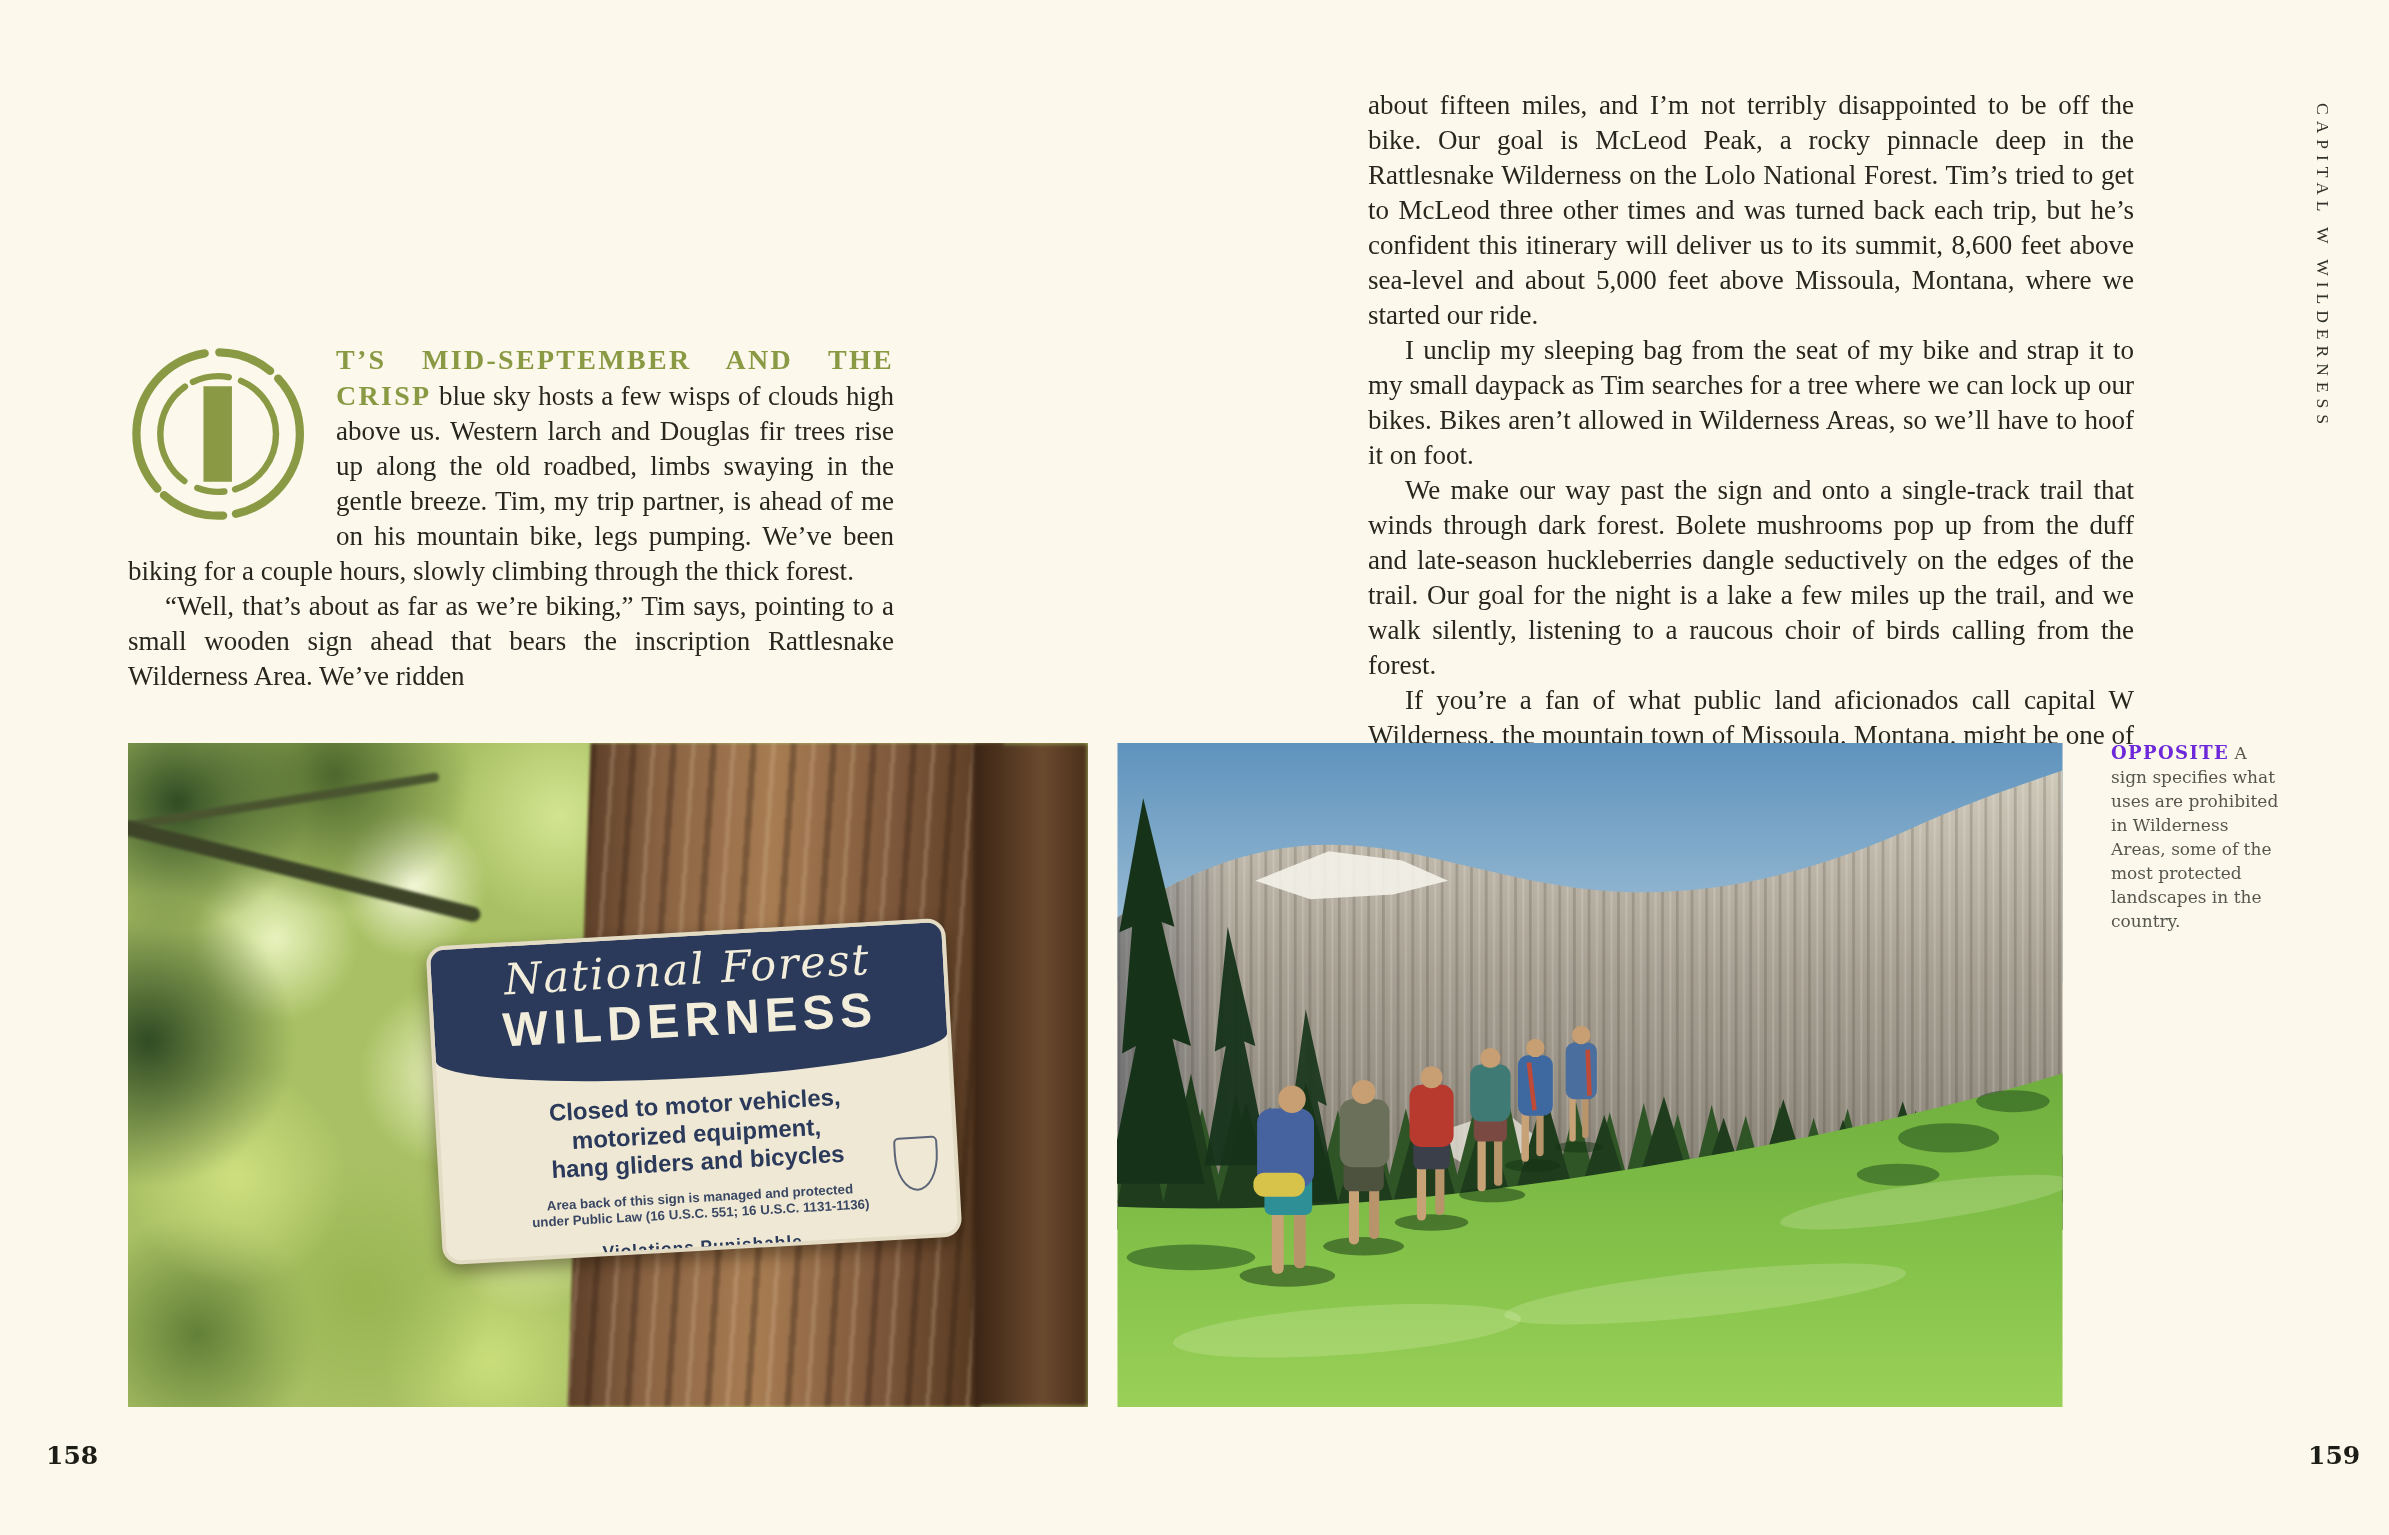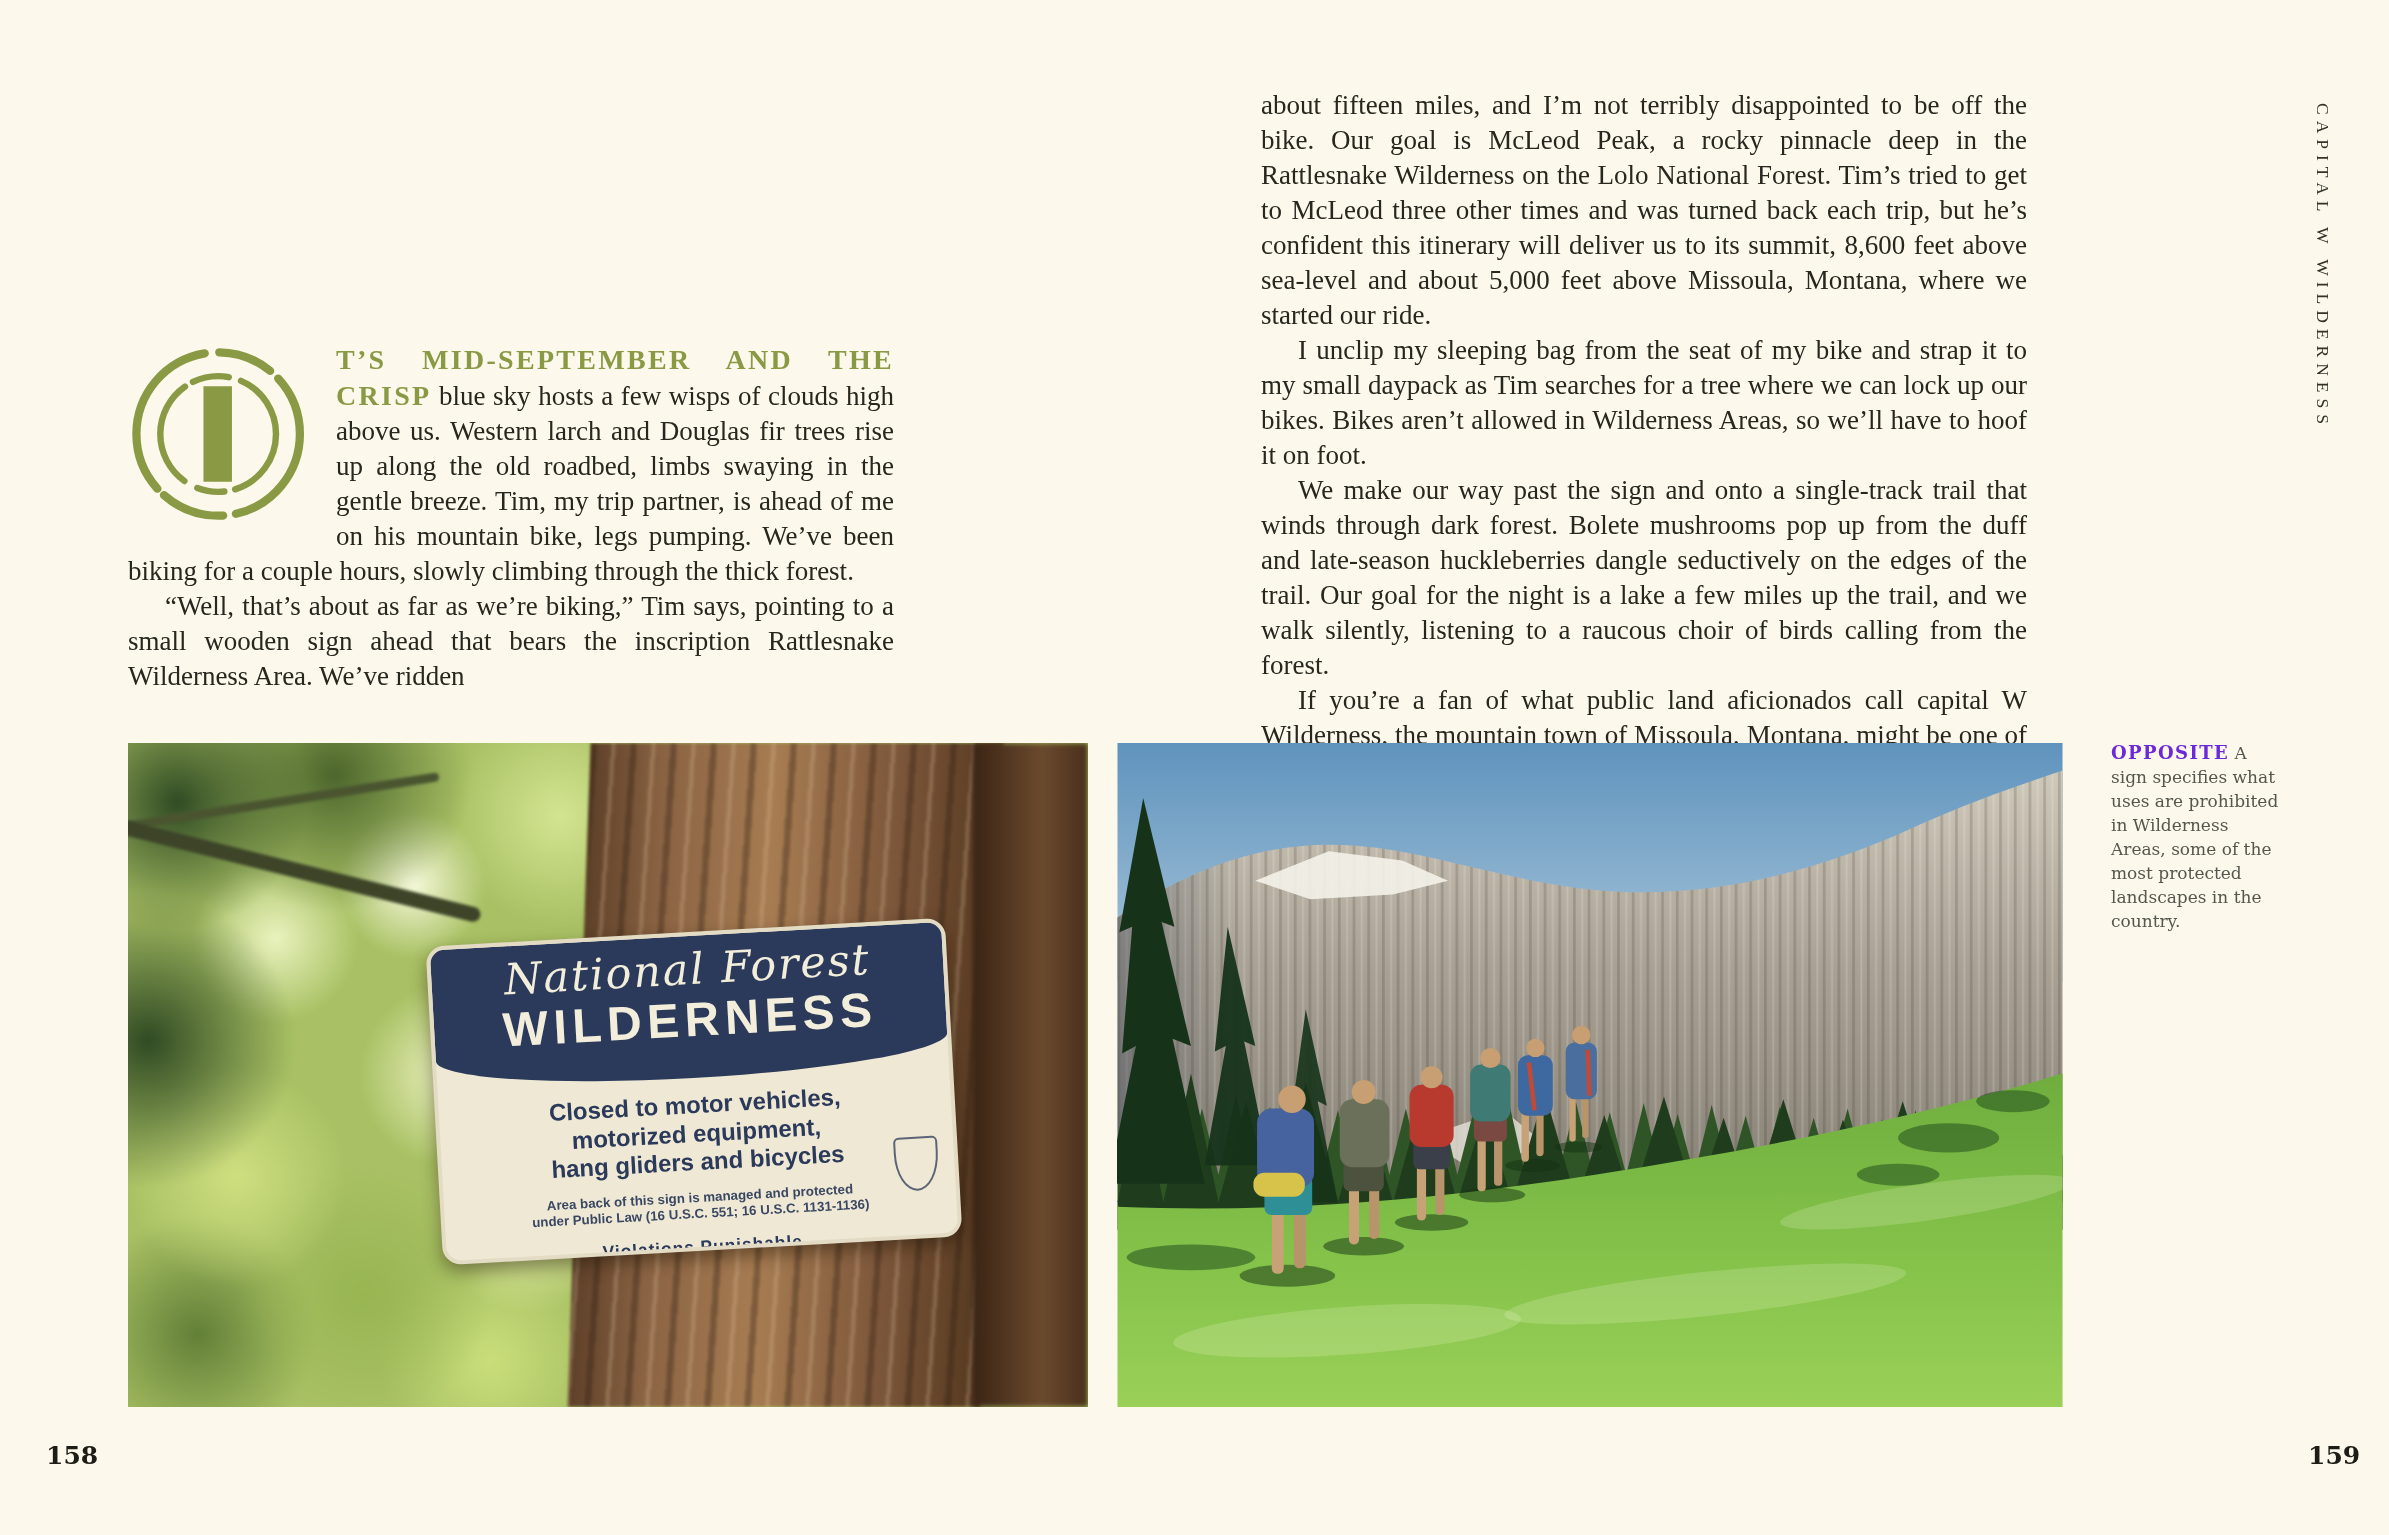--- a/index.html
+++ b/index.html
@@ -16,21 +16,21 @@
     position:absolute;
     width:766px;
     font-size:27px;
     line-height:35px;
     text-align:justify;
     color:#27271f;
   }
   .text-col p{margin:0;}
   .text-col p.indent{text-indent:37px;}
   #left-text{left:128px;top:342px;}
-  #right-text{left:1261px;top:88px;}
+  #right-text{left:1368px;top:88px;}
 
   
   .dropcap-wrap{
     float:left;
     width:195px;height:180px;
     margin:1.8px 13px 0 0;
   }
   .lead-in{
     font-weight:bold;
     color:#8a9a44;

